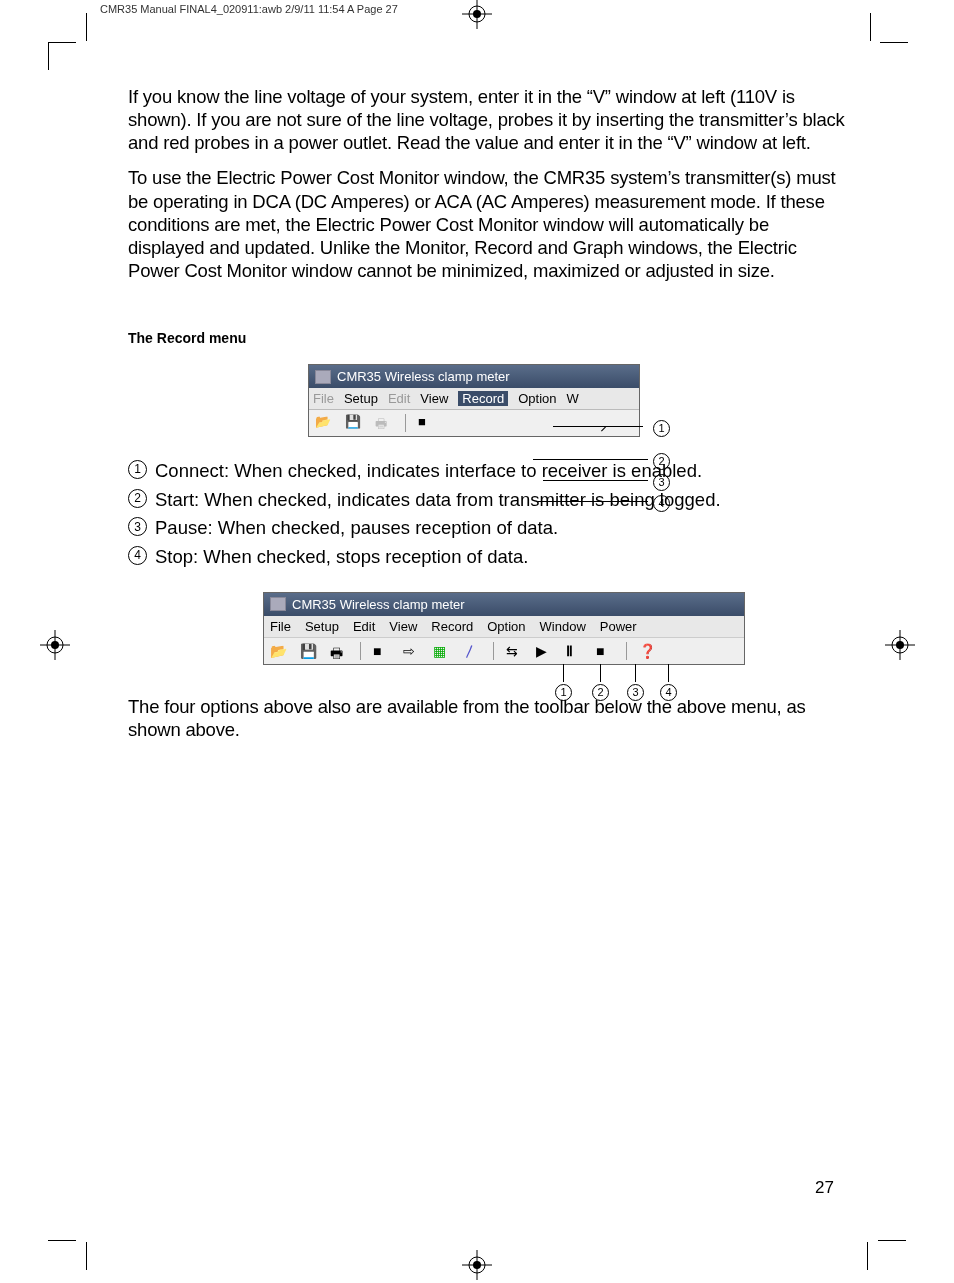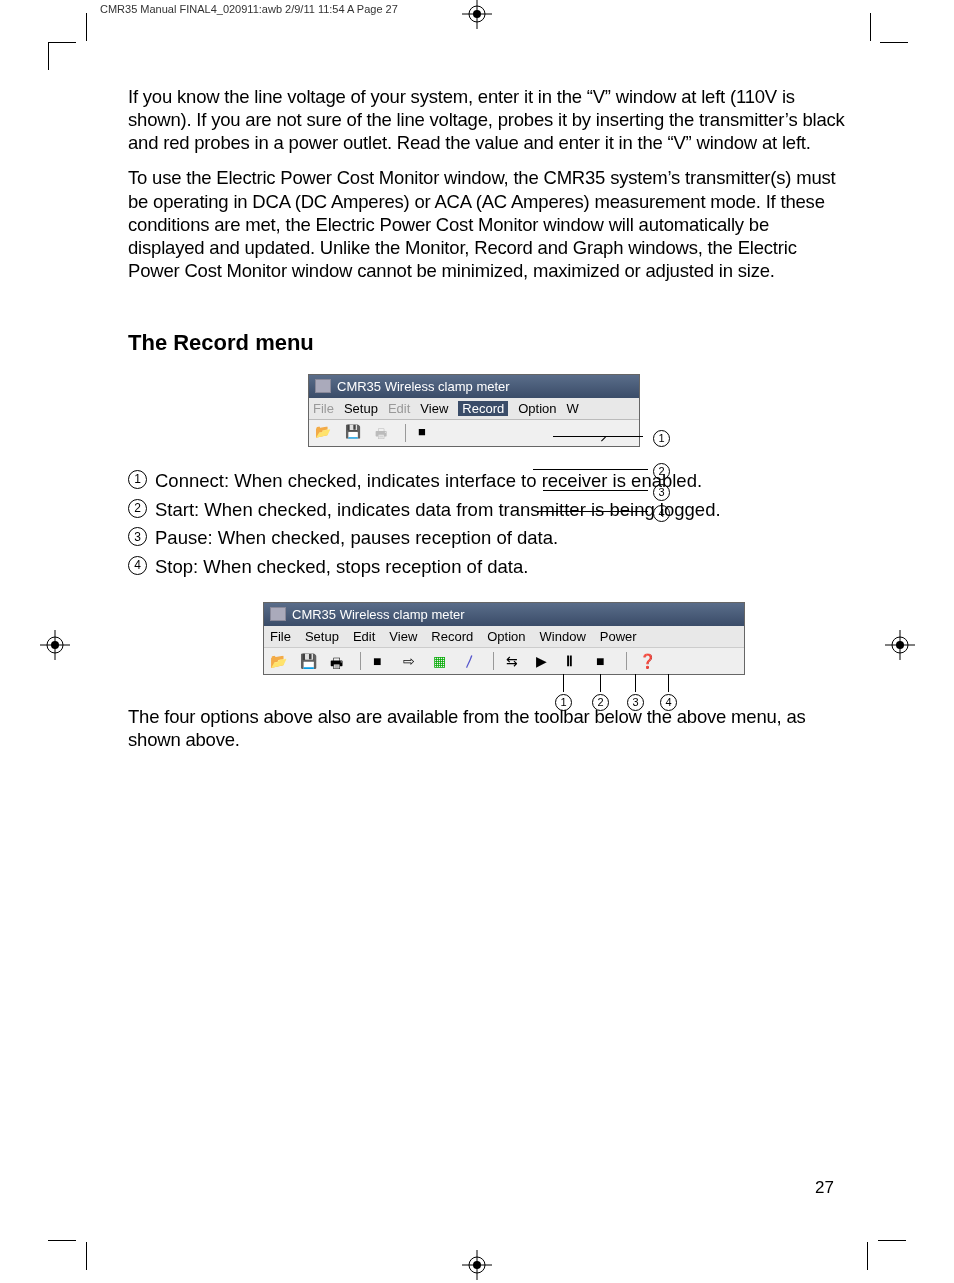--- a/index.html
+++ b/index.html
@@ -28,42 +28,42 @@
     width: 720px;
   }
   p.body {
     font-size: 18.5px;
     line-height: 1.25;
     margin: 0 0 12px 0;
     font-family: "Helvetica Neue", Arial, sans-serif;
     letter-spacing: -0.2px;
   }
   h3.section {
-    font-size: 22px;
+    font-size: 14px;
     font-weight: bold;
     margin: 48px 0 18px 0;
   }
   .fig1 {
     margin-left: 180px;
     width: 380px;
     position: relative;
   }
   .win {
     border: 1px solid #666;
     font-family: Tahoma, sans-serif;
     font-size: 13px;
     width: 330px;
   }
   .titlebar {
     background: linear-gradient(#5a6d8a,#3a4c68);
     color: #fff;
     padding: 4px 6px;
     font-size: 13px;
     display:flex;
-    align-items:flex-start;
+    align-items:center;
     gap:6px;
   }
   .titlebar .ico { width:14px; height:12px; background:#aab; border:1px solid #889; display:inline-block;}
   .menubar {
     background: #e8e8e8;
     border-bottom:1px solid #bbb;
     padding: 3px 4px;
     display:flex;
     gap: 10px;
     font-size:13px;

